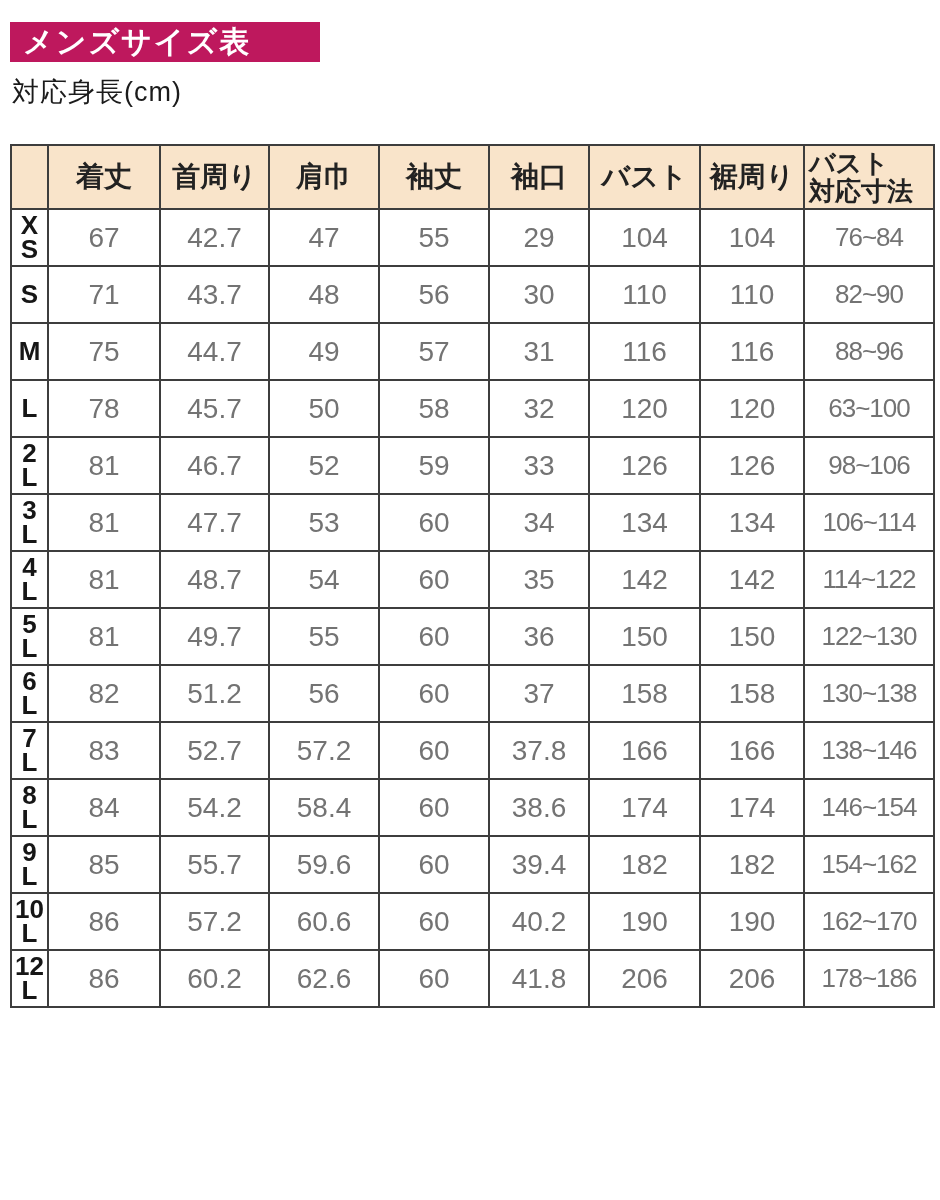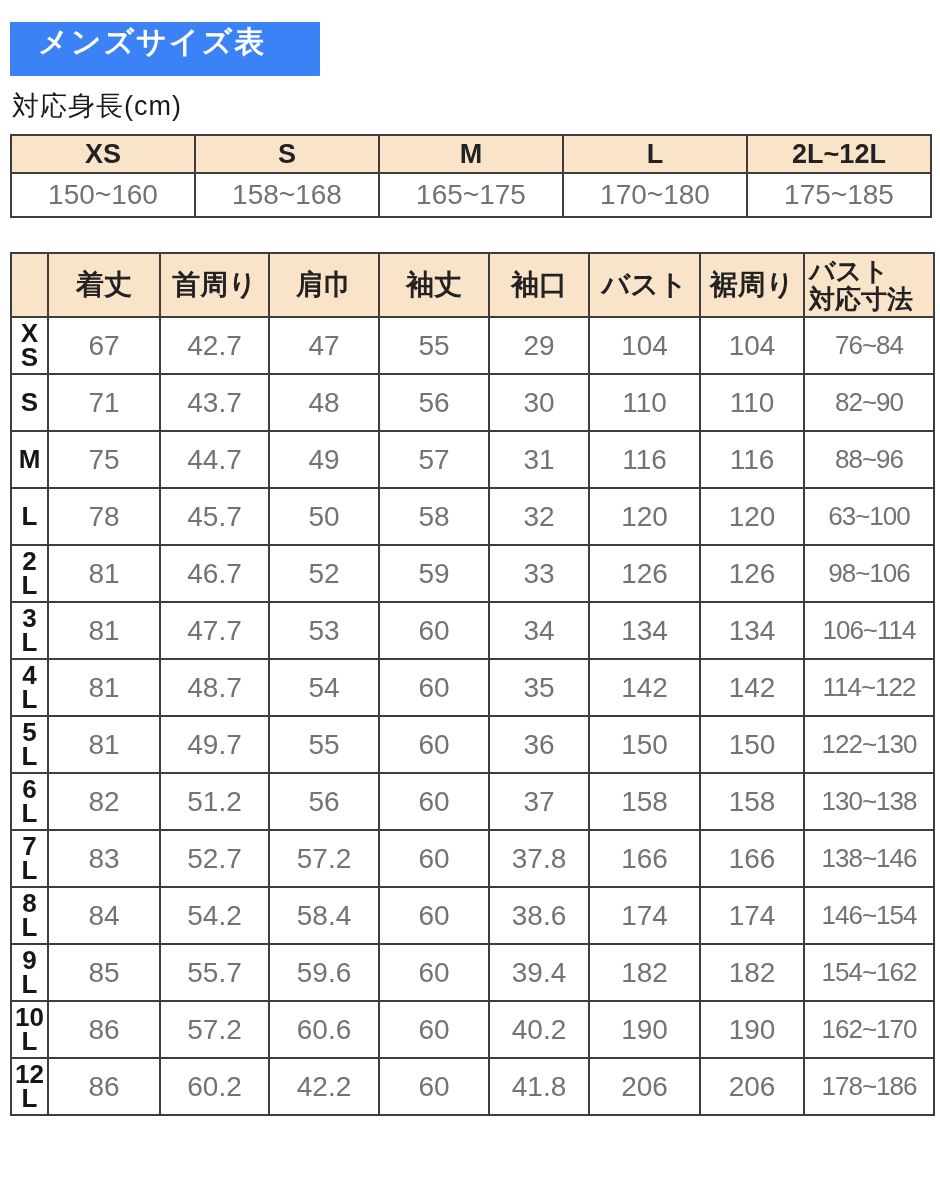--- a/index.html
+++ b/index.html
@@ -14,27 +14,27 @@
     width: 940px;
     height: 1200px;
     overflow: hidden;
     position: relative;
   }
 
   
   .title-bar {
     margin: 22px 0 0 10px;
     width: 310px;
-    height: 54px;
-    background: #3b82f6;
+    height: 40px;
+    background: #be185d;
     color: #ffffff;
     font-size: 30px;
     font-weight: bold;
     line-height: 40px;
-    padding-left: 28px;
+    padding-left: 13px;
     box-sizing: border-box;
     letter-spacing: 2px;
   }
 
   
   .subtitle {
     margin: 12px 0 10px 12px;
     font-size: 27px;
     font-weight: normal;
     color: #1b1b1b;
@@ -129,40 +129,20 @@
 </style>
 </head>
 <body>
 
 <div class="page">
 
   <div class="title-bar">メンズサイズ表</div>
 
   <div class="subtitle">対応身長(cm)</div>
 
-  <table class="height-table">
-    <thead>
-      <tr id="height-head-row">
-          <th>XS</th>
-          <th>S</th>
-          <th>M</th>
-          <th>L</th>
-          <th>2L~12L</th>
-        </tr>
-    </thead>
-    <tbody>
-      <tr id="height-value-row">
-          <td>150~160</td>
-          <td>158~168</td>
-          <td>165~175</td>
-          <td>170~180</td>
-          <td>175~185</td>
-        </tr>
-    </tbody>
-  </table>
 
   <table class="size-table">
     <colgroup id="size-colgroup">
         <col class="c-label">
         <col class="c-0">
         <col class="c-1">
         <col class="c-2">
         <col class="c-3">
         <col class="c-4">
         <col class="c-5">
@@ -359,21 +339,21 @@
           <td>190</td>
           <td class="range">162~170</td>
         </tr>
         <tr>
           <th class="row-label">
             <div>12</div>
             <div>L</div>
           </th>
           <td>86</td>
           <td>60.2</td>
-          <td>42.2</td>
+          <td>62.6</td>
           <td>60</td>
           <td>41.8</td>
           <td>206</td>
           <td>206</td>
           <td class="range">178~186</td>
         </tr>
       </tbody>
   </table>
 
 </div>

